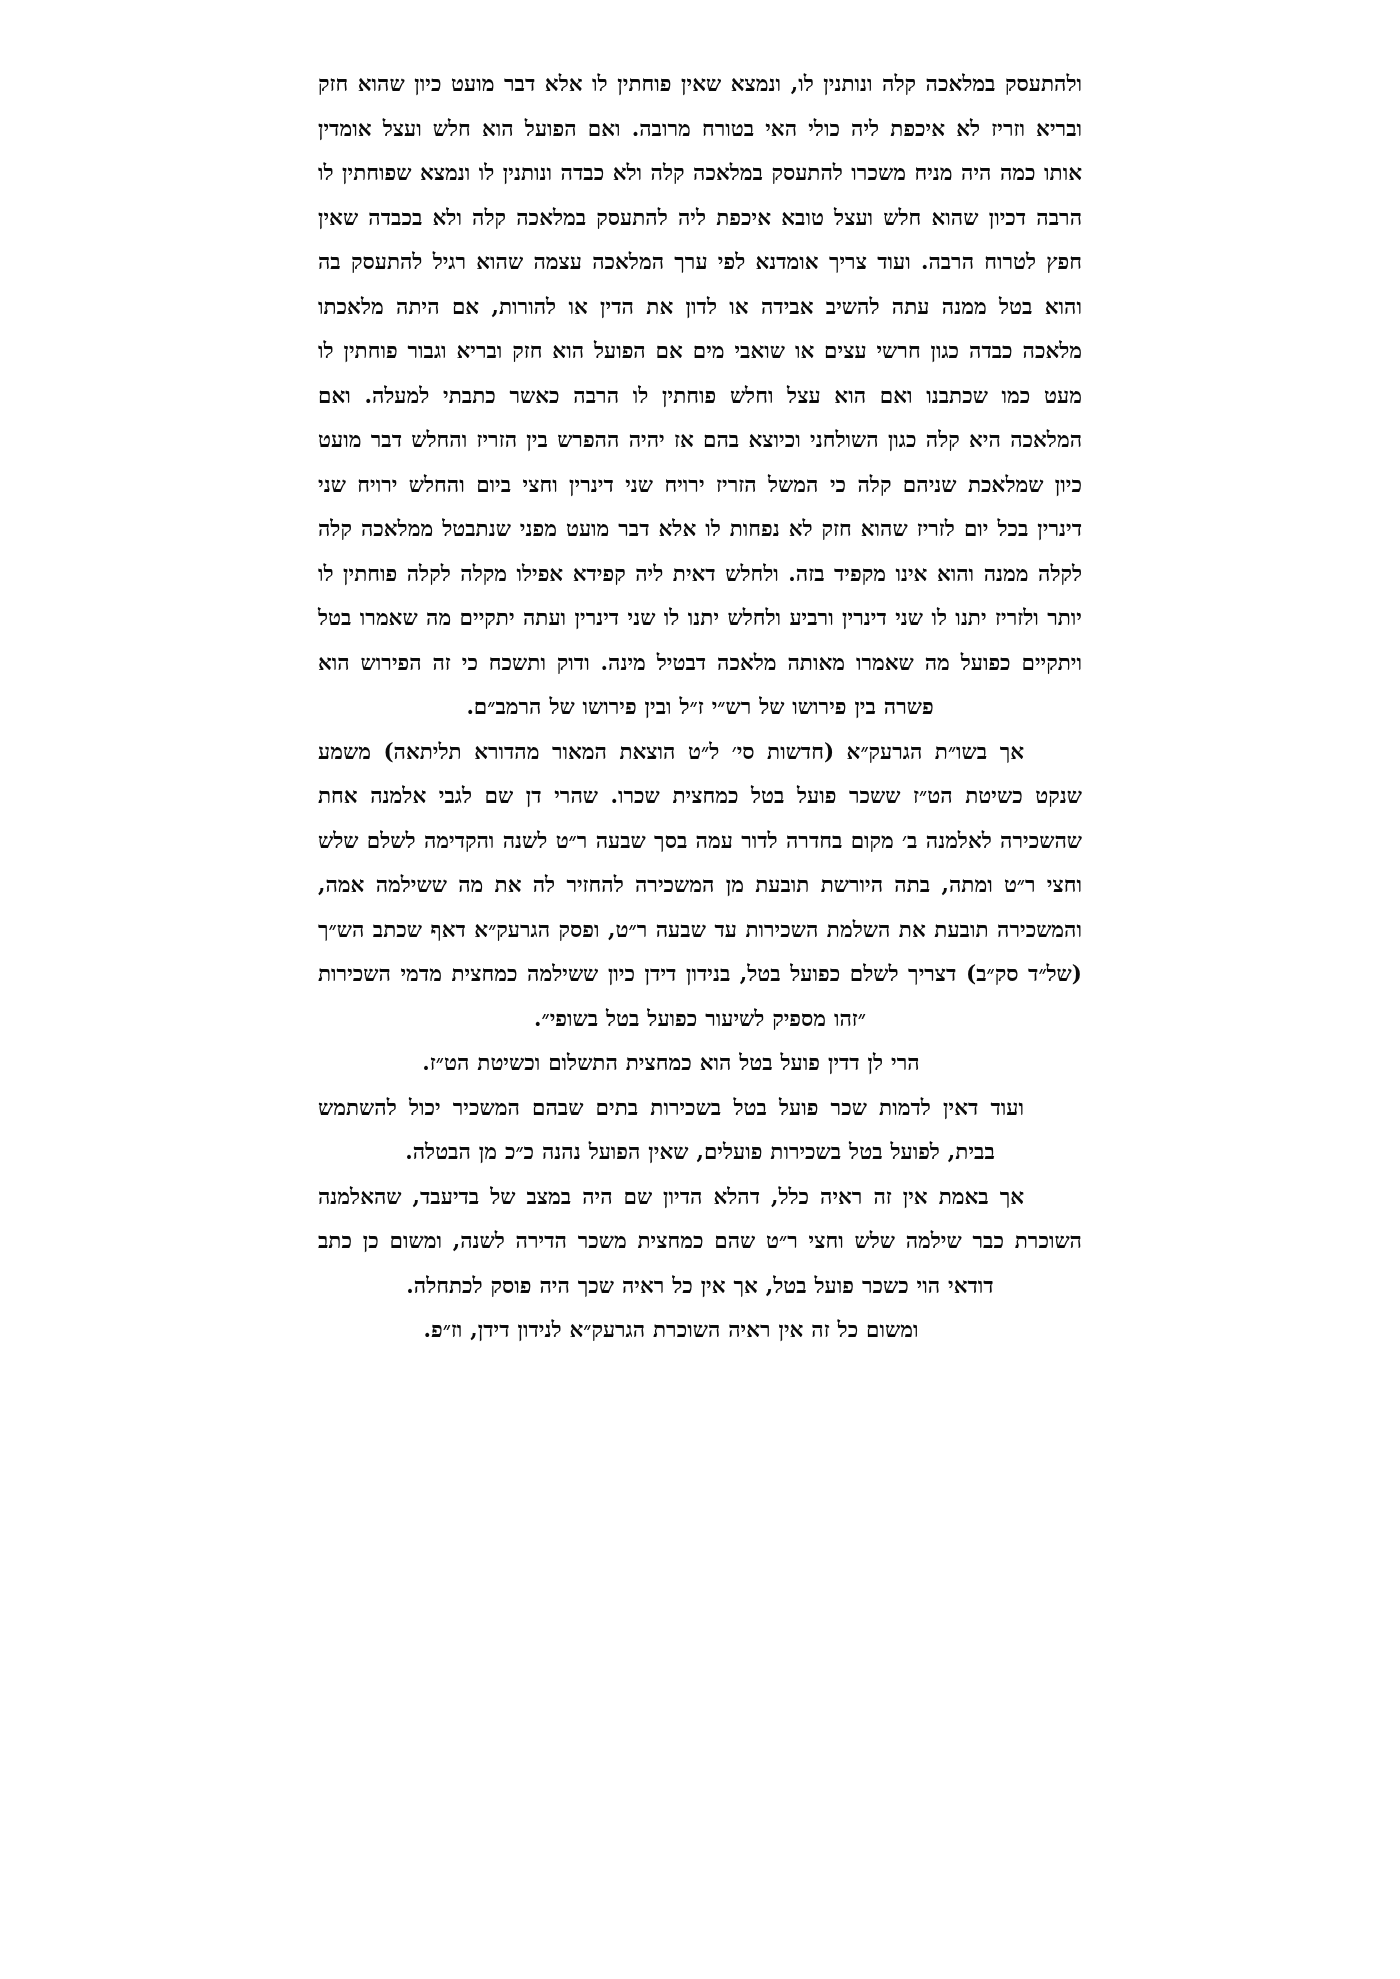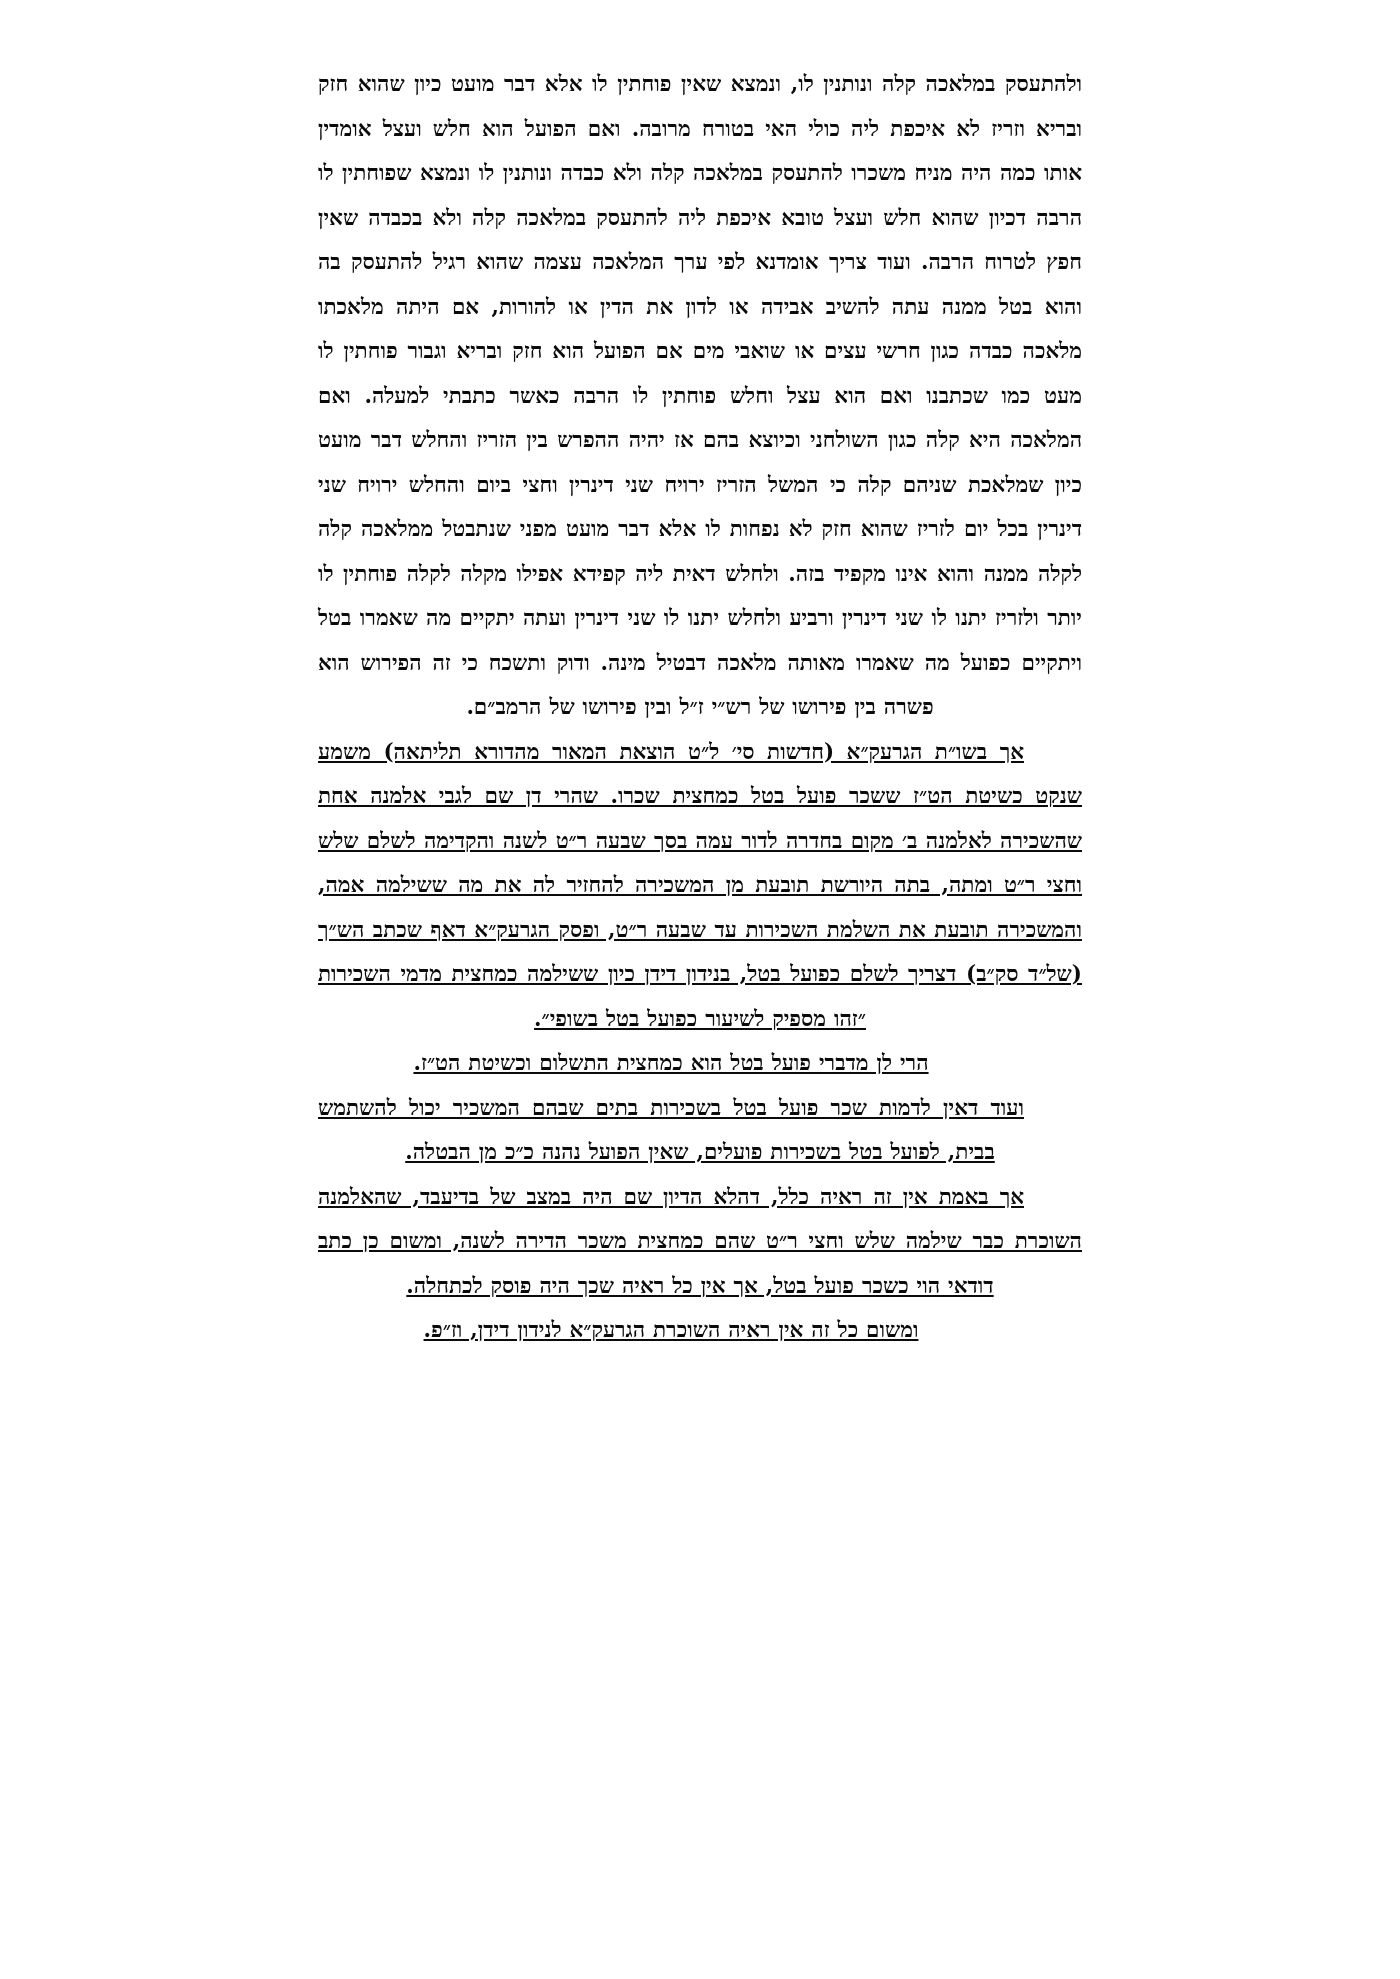--- a/index.html
+++ b/index.html
@@ -40,21 +40,20 @@
     direction: rtl;
     text-align: justify;
     text-align-last: right;
     text-indent: 0;
     word-spacing: 0.02em;
   }
 
   
   .para + .para {
     margin-top: 0;
-    text-decoration: underline;
   }
 
   .para.indent {
     text-indent: 58px;
   }
 
   .para.last-center {
     text-align-last: center;
   }
 
@@ -75,21 +74,21 @@
 <body>
 
 <div class="page">
 
   <div class="page-body">
 
     <p class="para last-center">ולהתעסק במלאכה קלה ונותנין לו, ונמצא שאין פוחתין לו אלא דבר מועט כיון שהוא חזק ובריא וזריז לא איכפת ליה כולי האי בטורח מרובה. ואם הפועל הוא חלש ועצל אומדין אותו כמה היה מניח משכרו להתעסק במלאכה קלה ולא כבדה ונותנין לו ונמצא שפוחתין לו הרבה דכיון שהוא חלש ועצל טובא איכפת ליה להתעסק במלאכה קלה ולא בכבדה שאין חפץ לטרוח הרבה. ועוד צריך אומדנא לפי ערך המלאכה עצמה שהוא רגיל להתעסק בה והוא בטל ממנה עתה להשיב אבידה או לדון את הדין או להורות, אם היתה מלאכתו מלאכה כבדה כגון חרשי עצים או שואבי מים אם הפועל הוא חזק ובריא וגבור פוחתין לו מעט כמו שכתבנו ואם הוא עצל וחלש פוחתין לו הרבה כאשר כתבתי למעלה. ואם המלאכה היא קלה כגון השולחני וכיוצא בהם אז יהיה ההפרש בין הזריז והחלש דבר מועט כיון שמלאכת שניהם קלה כי המשל הזריז ירויח שני דינרין וחצי ביום והחלש ירויח שני דינרין בכל יום לזריז שהוא חזק לא נפחות לו אלא דבר מועט מפני שנתבטל ממלאכה קלה לקלה ממנה והוא אינו מקפיד בזה. ולחלש דאית ליה קפידא אפילו מקלה לקלה פוחתין לו יותר ולזריז יתנו לו שני דינרין ורביע ולחלש יתנו לו שני דינרין ועתה יתקיים מה שאמרו בטל ויתקיים כפועל מה שאמרו מאותה מלאכה דבטיל מינה. ודוק ותשכח כי זה הפירוש הוא פשרה בין פירושו של רש״י ז״ל ובין פירושו של הרמב״ם.</p>
 
     <p class="para indent last-center">אך בשו״ת הגרעק״א (חדשות סי׳ ל״ט הוצאת המאור מהדורא תליתאה) משמע שנקט כשיטת הט״ז ששכר פועל בטל כמחצית שכרו. שהרי דן שם לגבי אלמנה אחת שהשכירה לאלמנה ב׳ מקום בחדרה לדור עמה בסך שבעה ר״ט לשנה והקדימה לשלם שלש וחצי ר״ט ומתה, בתה היורשת תובעת מן המשכירה להחזיר לה את מה ששילמה אמה, והמשכירה תובעת את השלמת השכירות עד שבעה ר״ט, ופסק הגרעק״א דאף שכתב הש״ך (של״ד סק״ב) דצריך לשלם כפועל בטל, בנידון דידן כיון ששילמה כמחצית מדמי השכירות ״זהו מספיק לשיעור כפועל בטל בשופי״.</p>
 
-    <p class="para indent last-center">הרי לן מדברי פועל בטל הוא כמחצית התשלום וכשיטת הט״ז.</p>
+    <p class="para indent last-center">הרי לן דדין פועל בטל הוא כמחצית התשלום וכשיטת הט״ז.</p>
 
     <p class="para indent last-center">ועוד דאין לדמות שכר פועל בטל בשכירות בתים שבהם המשכיר יכול להשתמש בבית, לפועל בטל בשכירות פועלים, שאין הפועל נהנה כ״כ מן הבטלה.</p>
 
     <p class="para indent last-center">אך באמת אין זה ראיה כלל, דהלא הדיון שם היה במצב של בדיעבד, שהאלמנה השוכרת כבר שילמה שלש וחצי ר״ט שהם כמחצית משכר הדירה לשנה, ומשום כן כתב דודאי הוי  כשכר פועל בטל, אך אין כל ראיה שכך היה פוסק לכתחלה.</p>
 
     <p class="para indent last-center">ומשום כל זה אין ראיה השוכרת הגרעק״א לנידון דידן, וז״פ.</p>
 
 
   </div>
 

